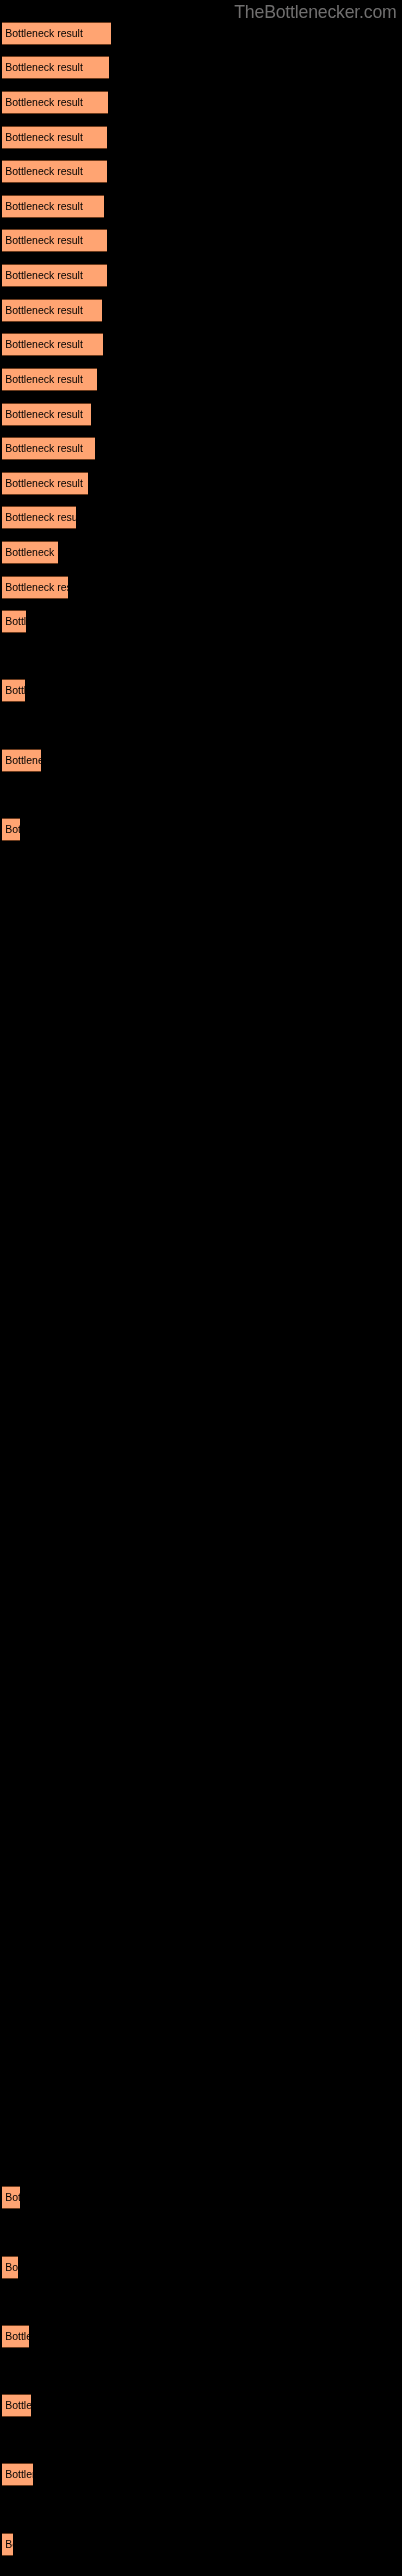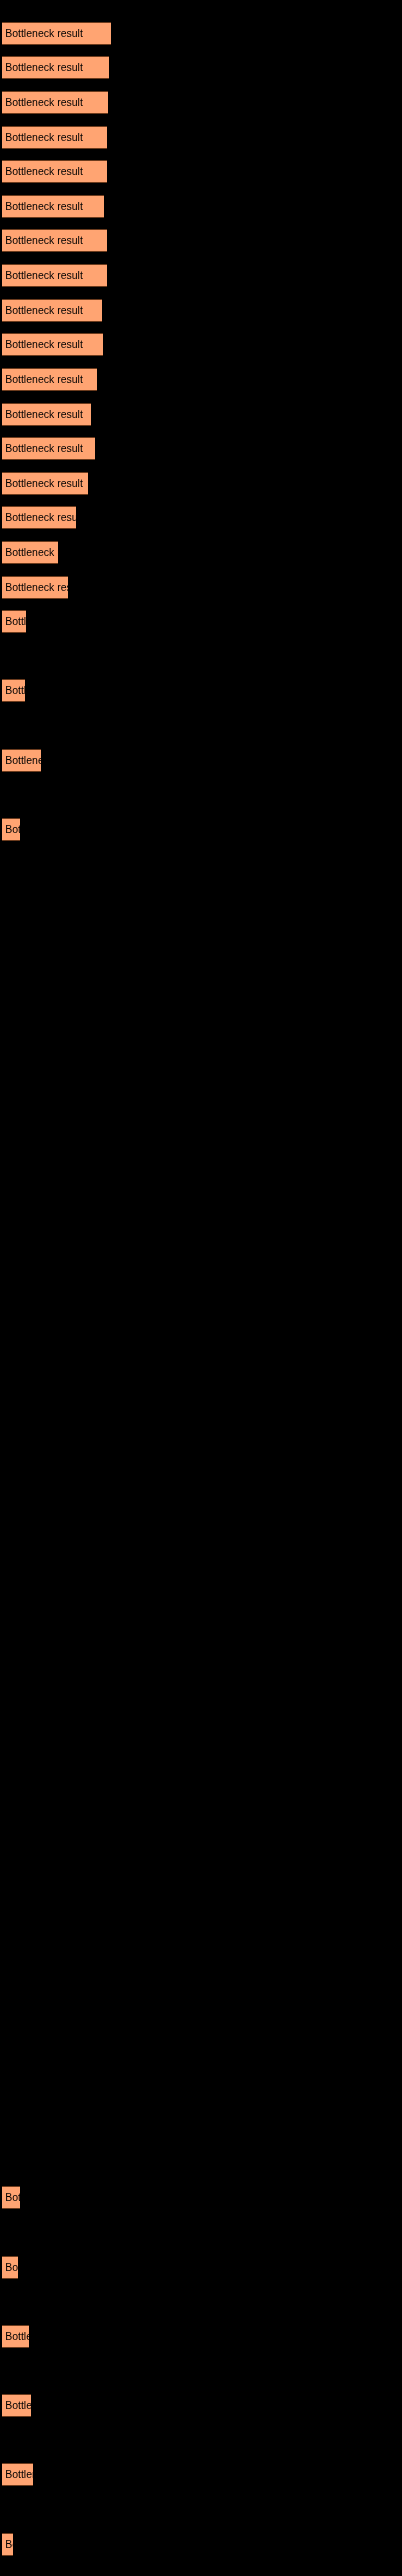--- a/index.html
+++ b/index.html
@@ -62,20 +62,21 @@
     padding-left: 3.2px;
     white-space: nowrap;
     font-family: "Liberation Sans", sans-serif;
   }
 </style>
 </head>
 <body>
 
 <div id="chart-root">
 
+  <div class="watermark">TheBottlenecker.com</div>
 
   <div class="bars-layer" id="bars-layer">
       <div class="bar" style="top: 22px; width: 109px; height: 23px; background: rgb(255, 164, 114); border-top-color: rgb(107, 59, 29); border-bottom-color: rgb(107, 59, 29);">
         <span class="bar-label" style="color: rgb(0, 0, 0);">Bottleneck result</span>
       </div>
       <div class="bar" style="top: 56px; width: 107px; height: 23px; background: rgb(255, 164, 114); border-top-color: rgb(107, 59, 29); border-bottom-color: rgb(107, 59, 29);">
         <span class="bar-label" style="color: rgb(0, 0, 0);">Bottleneck result</span>
       </div>
       <div class="bar" style="top: 91px; width: 106px; height: 23px; background: rgb(255, 164, 114); border-top-color: rgb(107, 59, 29); border-bottom-color: rgb(107, 59, 29);">
         <span class="bar-label" style="color: rgb(0, 0, 0);">Bottleneck result</span>

